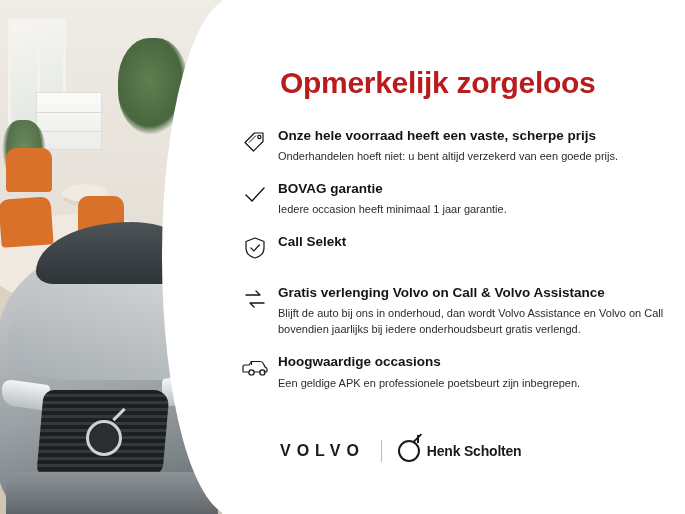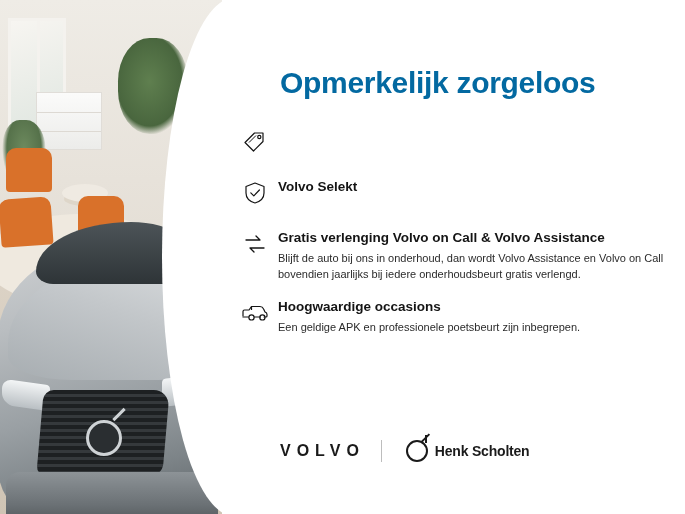--- a/index.html
+++ b/index.html
@@ -223,21 +223,21 @@
     flex: 1 1 auto;
     padding: 0;
   }
   .headline {
     position: absolute;
     left: 58px;
     top: 66px;
     font-size: 30px;
     font-weight: bold;
     letter-spacing: -0.3px;
-    color: #0369a1;
+    color: #b91c1c;
     white-space: nowrap;
   }
   .features {
     position: absolute;
     left: 10px;
     top: 128px;
     width: 448px;
   }
   .feature {
     display: flex;
@@ -314,21 +314,20 @@
   }
   .divider {
     width: 1px;
     height: 22px;
     background: #bdbdbd;
   }
   .dealer {
     display: flex;
     align-items: center;
     gap: 7px;
-    margin-left: 8px;
   }
   .dealer-name {
     font-size: 14px;
     font-weight: bold;
     color: #1a1a1a;
     letter-spacing: -0.2px;
   }
 </style>
 </head>
 <body>
@@ -372,32 +371,47 @@
     <div class="features">
 
       <div class="feature">
         <div class="feature-icon">
           <svg width="26" height="26" viewBox="0 0 26 26" fill="none" stroke="#141414" stroke-width="1.2">
             <path d="M3 13.5 L12.5 4 H21 V12.5 L11.5 22 Z" stroke-linejoin="round"></path>
             <circle cx="17.3" cy="8" r="1.6"></circle>
             <path d="M7 13.5 L14 6.5" stroke-width="1"></path>
           </svg>
         </div>
-      </div>
-
+        <div class="feature-text">
+          <p class="feature-title">Onze hele voorraad heeft een vaste, scherpe prijs</p>
+          <p class="feature-desc">Onderhandelen hoeft niet: u bent altijd verzekerd van een goede prijs.</p>
+        </div>
+      </div>
+
+      <div class="feature">
+        <div class="feature-icon">
+          <svg width="26" height="26" viewBox="0 0 26 26" fill="none" stroke="#141414" stroke-width="1.4">
+            <path d="M4 13 L10 19 L22 6" stroke-linecap="round" stroke-linejoin="round"></path>
+          </svg>
+        </div>
+        <div class="feature-text">
+          <p class="feature-title">BOVAG garantie</p>
+          <p class="feature-desc">Iedere occasion heeft minimaal 1 jaar garantie.</p>
+        </div>
+      </div>
 
       <div class="feature">
         <div class="feature-icon">
           <svg width="26" height="26" viewBox="0 0 26 26" fill="none" stroke="#141414" stroke-width="1.2">
             <path d="M13 3 L22 6.5 V13 C22 18 17.8 21.6 13 23 C8.2 21.6 4 18 4 13 V6.5 Z" stroke-linejoin="round"></path>
             <path d="M8.8 12.8 L11.8 15.8 L17.4 10" stroke-linecap="round" stroke-linejoin="round"></path>
           </svg>
         </div>
         <div class="feature-text">
-          <p class="feature-title">Volvo Selekt</p>
+          <p class="feature-title">Call Selekt</p>
         </div>
       </div>
 
       <div class="feature">
         <div class="feature-icon">
           <svg width="26" height="26" viewBox="0 0 26 26" fill="none" stroke="#141414" stroke-width="1.3">
             <path d="M4 9 H18 L14 5" stroke-linecap="round" stroke-linejoin="round"></path>
             <path d="M22 17 H8 L12 21" stroke-linecap="round" stroke-linejoin="round"></path>
           </svg>
         </div>

